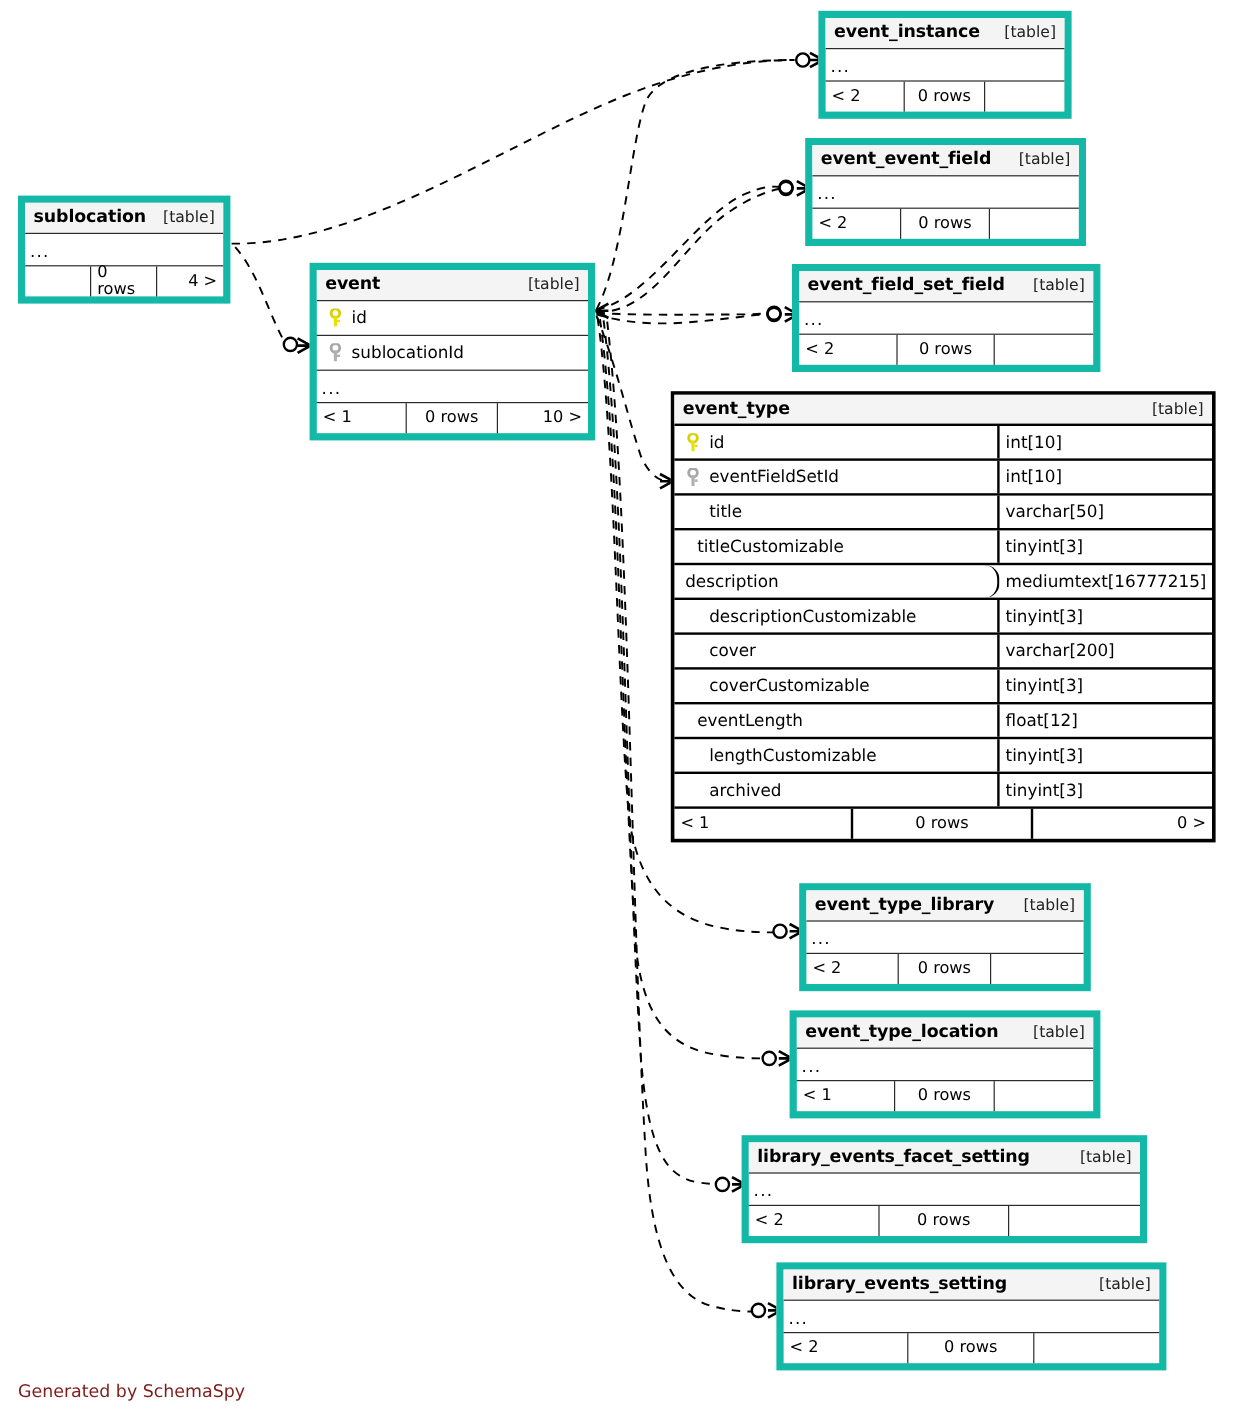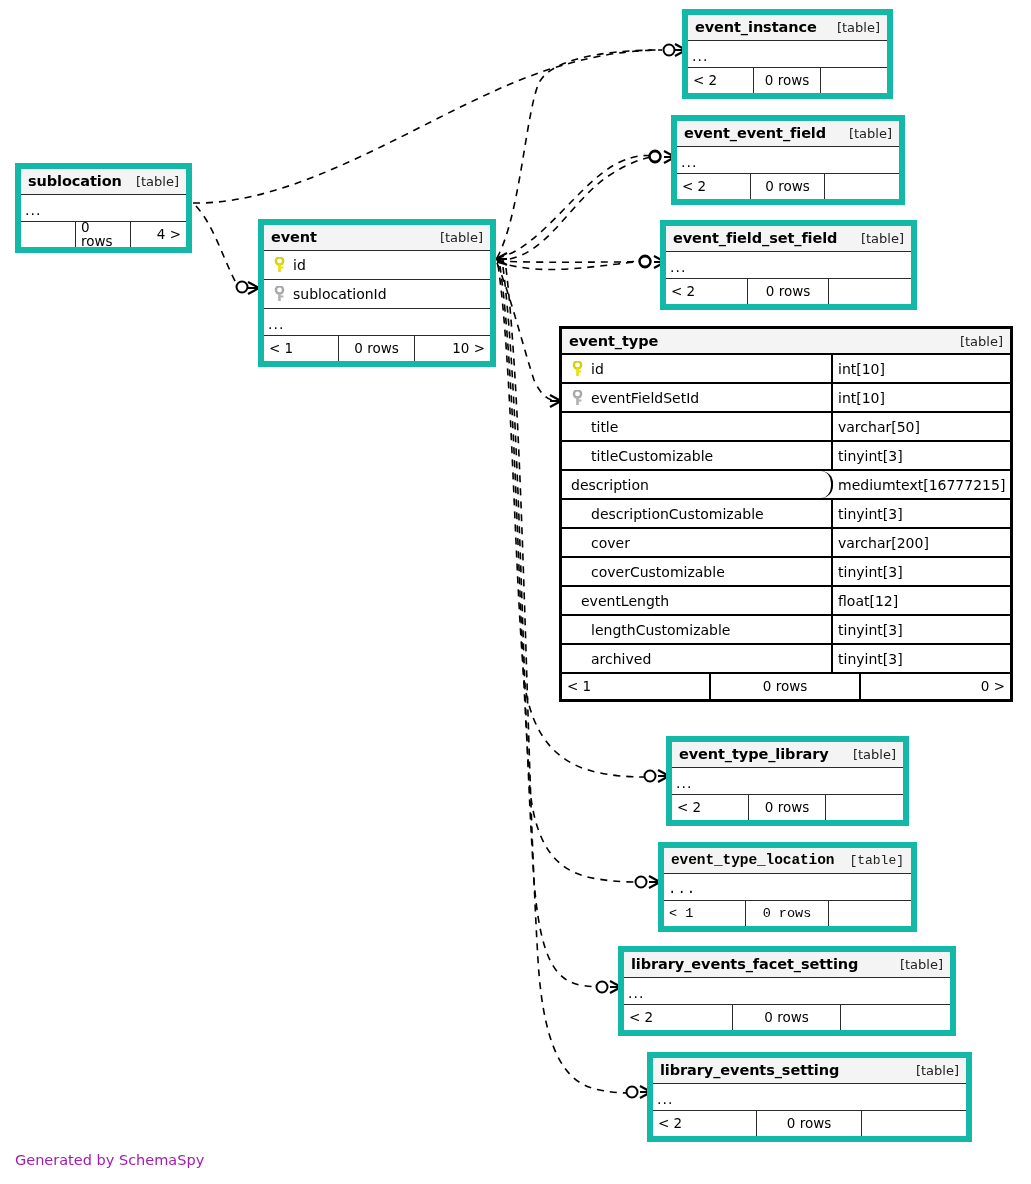--- a/index.html
+++ b/index.html
@@ -141,21 +141,21 @@
     height: 16px;
     margin-right: 7px;
     flex: 0 0 auto;
   }
   .key-icon svg { display: block; }
   .credit {
     position: absolute;
     left: 15px;
     top: 1152px;
     font-size: 14.5px;
-    color: #a21caf;
+    color: #7f1d1d;
     white-space: nowrap;
   }
 </style>
 </head>
 <body>
 
 <div id="canvas">
 
   <svg id="edge-layer" width="1031" height="1184" viewBox="0 0 1031 1184">
     <defs>
@@ -369,21 +369,21 @@
     </div>
 
     <div class="col-row">
       <span class="col-name with-divider" style="width:271px; padding-left:29px;">
         <span>title</span>
       </span>
       <span class="col-type">varchar[50]</span>
     </div>
 
     <div class="col-row">
-      <span class="col-name with-divider" style="width:271px; padding-left:29px;">
+      <span class="col-name with-divider" style="width:271px; padding-left:19px;">
         <span>titleCustomizable</span>
       </span>
       <span class="col-type">tinyint[3]</span>
     </div>
 
     <div class="col-row">
       <span class="col-name with-divider" style="width:271px; border-radius:12px;">
         <span>description</span>
       </span>
       <span class="col-type">mediumtext[16777215]</span>
@@ -444,21 +444,21 @@
       <span class="tbl-kind">[table]</span>
     </div>
     <div class="ellipsis-row">...</div>
     <div class="tbl-footer">
       <span class="foot-cell foot-left">&lt; 2</span>
       <span class="foot-cell foot-mid">0 rows</span>
       <span class="foot-cell foot-right"></span>
     </div>
   </div>
 
-  <div class="table-node" style="left:658px; top:842px; width:259px;font-family:Liberation Mono, monospace;">
+  <div class="table-node" style="left:658px; top:842px; width:259px;">
     <div class="tbl-header">
       <span class="tbl-name">event_type_location</span>
       <span class="tbl-kind">[table]</span>
     </div>
     <div class="ellipsis-row">...</div>
     <div class="tbl-footer">
       <span class="foot-cell foot-left">&lt; 1</span>
       <span class="foot-cell foot-mid">0 rows</span>
       <span class="foot-cell foot-right"></span>
     </div>

